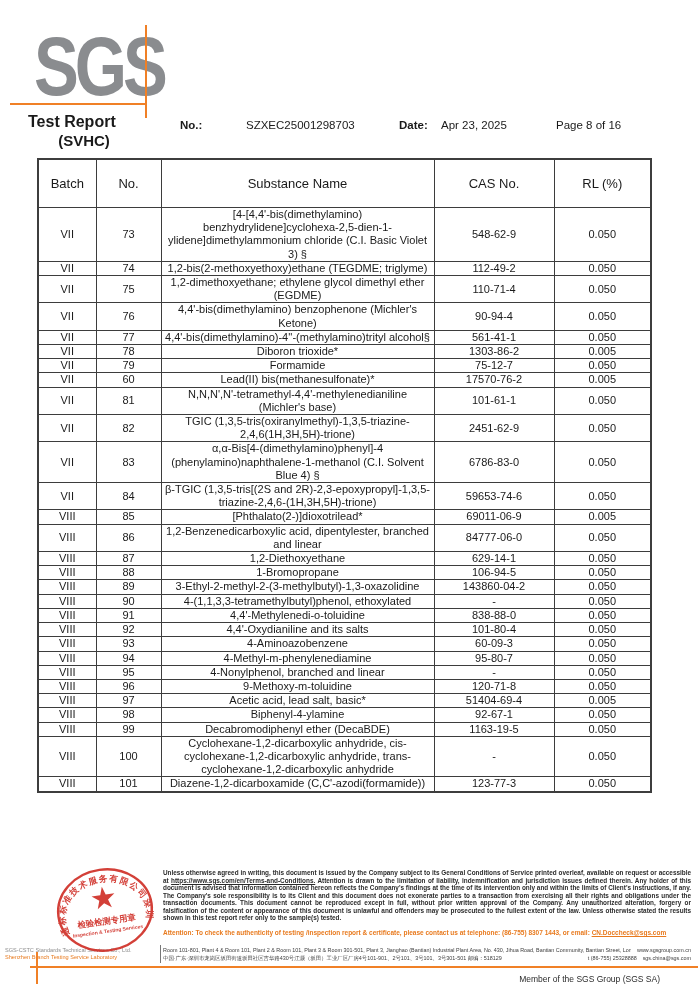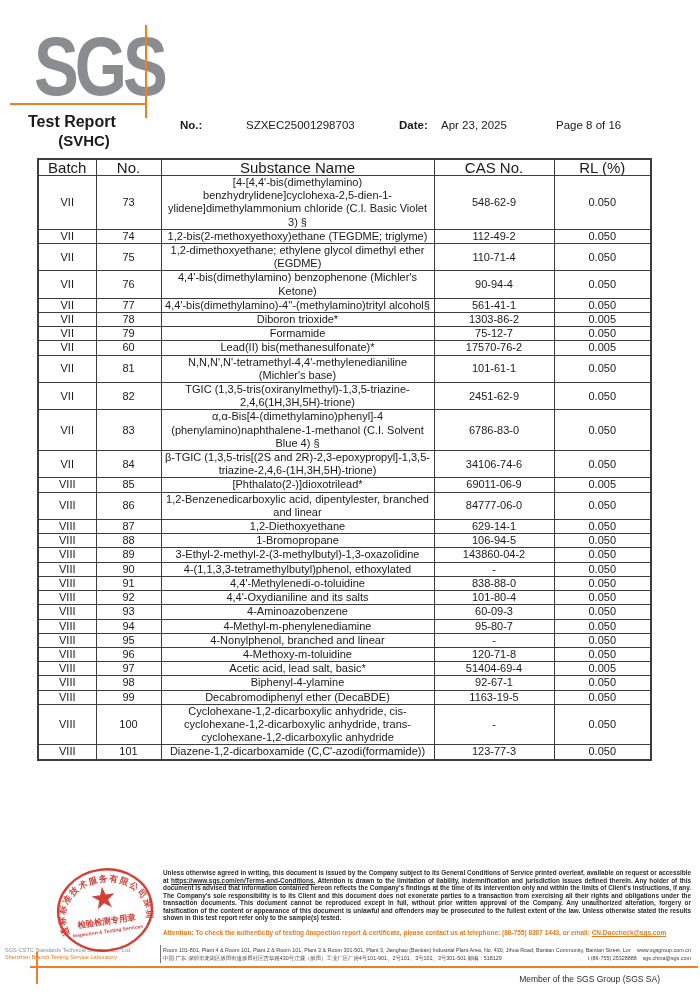--- a/index.html
+++ b/index.html
@@ -20,21 +20,21 @@
   .hdr-label{font-weight:bold;}
   .no-label{left:180px;} .no-value{left:218px;margin-left:28px;}
   .date-label{left:399px;} .date-value{left:441px;}
   .page-num{left:556px;}
 
   
   .tbl-wrap{position:absolute;left:37px;top:158px;width:613px;}
   table{border-collapse:collapse;table-layout:fixed;width:613px;border:2px solid #3d3d3d;}
   th,td{border:1px solid #3d3d3d;text-align:center;vertical-align:middle;
         padding:0 2px;font-size:11px;line-height:13.2px;overflow:hidden;}
-  th{font-size:15px;font-weight:normal;height:15px;padding:0 1px;}
+  th{font-size:13px;font-weight:normal;height:15px;padding:16px 1px;}
   col.c-batch{width:58px;} col.c-no{width:65px;} col.c-sub{width:273px;}
   col.c-cas{width:120px;} col.c-rl{width:97px;}
 
   
   .disclaimer{position:absolute;left:163px;top:869px;width:528px;font-size:6.4px;
               line-height:7.55px;text-align:justify;color:#2b2b2b;font-weight:bold;}
   .disclaimer .lnk{text-decoration:underline;}
   .attention{position:absolute;left:163px;top:929px;width:528px;font-size:6.5px;
              line-height:7.6px;color:#e87a1e;font-weight:bold;text-align:justify;}
   .attention .lnk{text-decoration:underline;}
@@ -166,21 +166,21 @@
             <td>VII</td>
             <td>83</td>
             <td>α,α-Bis[4-(dimethylamino)phenyl]-4 (phenylamino)naphthalene-1-methanol (C.I. Solvent Blue 4) §</td>
             <td>6786-83-0</td>
             <td>0.050</td>
           </tr>
           <tr>
             <td>VII</td>
             <td>84</td>
             <td>β-TGIC (1,3,5-tris[(2S and 2R)-2,3-epoxypropyl]-1,3,5-triazine-2,4,6-(1H,3H,5H)-trione)</td>
-            <td>34106-74-6</td>
+            <td>59653-74-6</td>
             <td>0.050</td>
           </tr>
           <tr>
             <td>VIII</td>
             <td>85</td>
             <td>[Phthalato(2-)]dioxotrilead*</td>
             <td>69011-06-9</td>
             <td>0.005</td>
           </tr>
           <tr>
@@ -249,21 +249,21 @@
           <tr>
             <td>VIII</td>
             <td>95</td>
             <td>4-Nonylphenol, branched and linear</td>
             <td>-</td>
             <td>0.050</td>
           </tr>
           <tr>
             <td>VIII</td>
             <td>96</td>
-            <td>4-Methoxy-m-toluidine</td>
+            <td>9-Methoxy-m-toluidine</td>
             <td>120-71-8</td>
             <td>0.050</td>
           </tr>
           <tr>
             <td>VIII</td>
             <td>97</td>
             <td>Acetic acid, lead salt, basic*</td>
             <td>51404-69-4</td>
             <td>0.005</td>
           </tr>

